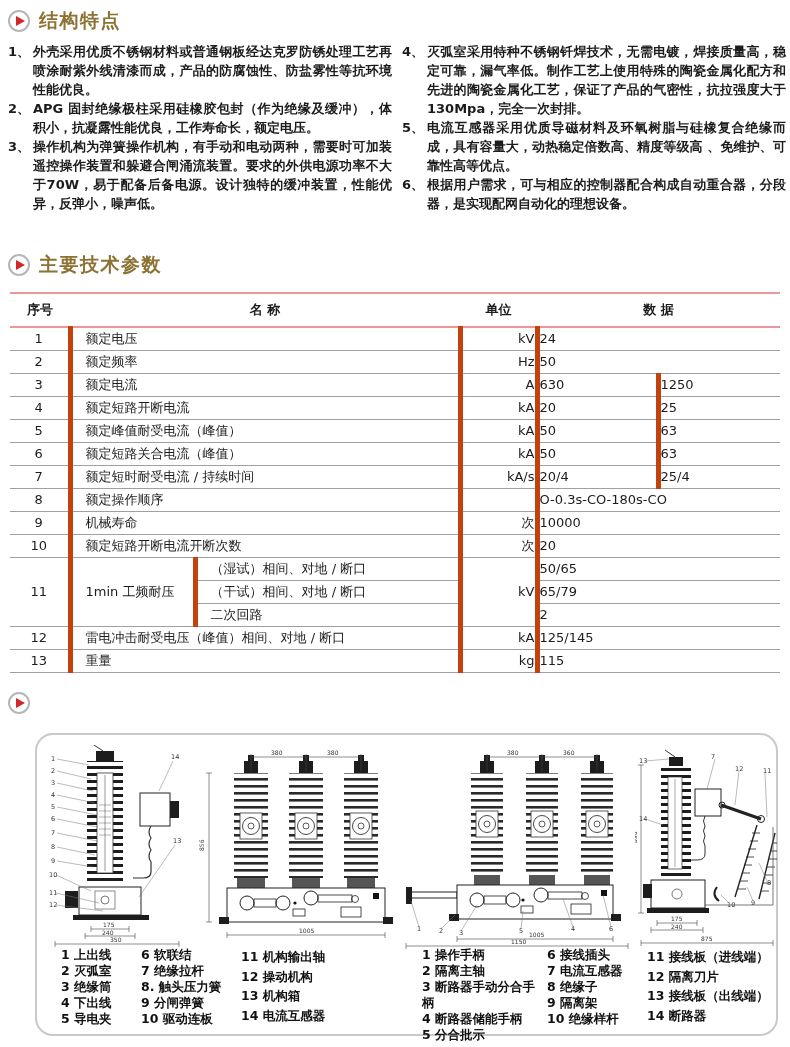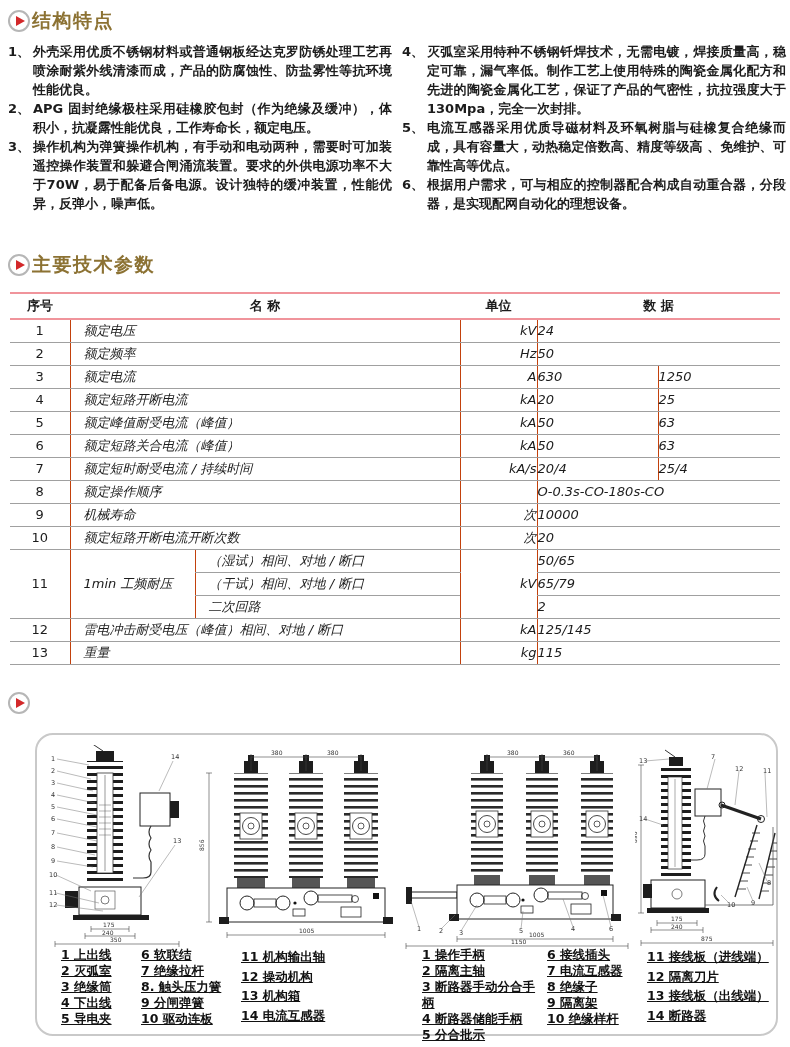--- a/index.html
+++ b/index.html
@@ -3,55 +3,55 @@
 <meta charset="utf-8">
 <style>
   * { margin:0; padding:0; box-sizing:border-box; }
   html,body { background:#ffffff; }
   body {
     width:790px; height:1047px; position:relative;
     font-family:"DejaVu Sans","Liberation Sans",sans-serif;
     color:#1c1c1c; overflow:hidden;
   }
   
-  .sec-head { position:absolute; display:flex; align-items:center; gap:2px; }
+  .sec-head { position:absolute; display:flex; align-items:center; gap:9px; }
   .play { width:22px; height:22px; border-radius:50%; border:2px solid #b6b6b6;
           background:#fff; display:flex; align-items:center; justify-content:center; }
   .play .tri { width:0; height:0; border-left:9px solid #d3282a;
                border-top:5.5px solid transparent; border-bottom:5.5px solid transparent;
                margin-left:3px; }
   .sec-title { font-size:19px; font-weight:700; color:#8c7233; letter-spacing:1.5px; }
 
   
   .features-col { position:absolute; top:42px; width:384px; font-size:13px;
                   line-height:19px; font-weight:600; text-align:justify; }
   .f-item { display:flex; }
   .f-num { flex:0 0 25px; }
   .f-text { flex:1; }
 
   
   .params-table { position:absolute; left:10px; top:292px; width:770px;
                   border-collapse:collapse; font-size:13px; table-layout:fixed; }
-  .params-table thead th { height:26px; font-weight:700;
+  .params-table thead th { height:34px; font-weight:700;
         border-top:2px solid #f0949b; border-bottom:2px solid #f0949b; }
   .params-table td { height:23px; border-bottom:1px solid #a0a0a0; font-weight:500; }
   .td-no   { text-align:center; }
   .td-name { padding-left:13px; }
   .td-sub  { padding-left:13px; }
   .td-unit { text-align:right; }
   .td-data { text-align:left; }
-  .vl { border-left:1px solid #c2410c;font-style:italic; }
+  .vl { border-left:5px solid #c2410c; }
 
   
   .panel { position:absolute; left:35px; top:733px; width:743px; height:303px;
            border:2px solid #c9c9c9; border-radius:18px; background:#fff; }
   .drawing { position:absolute; }
   .legend { position:absolute; display:flex; font-size:12.5px; font-weight:700;
             line-height:16px; color:#111; }
-  .legend-col { display:flex; flex-direction:column;text-decoration:underline; }
+  .legend-col { display:flex; flex-direction:column; }
   .lh-wide { line-height:19.5px; }
   svg text { font-family:"DejaVu Sans","Liberation Sans",sans-serif; }
 </style>
 </head>
 <body>
 
 <div class="sec-head" style="left:8px; top:8px;">
   <span class="play">
       <span class="tri"></span>
     </span>

